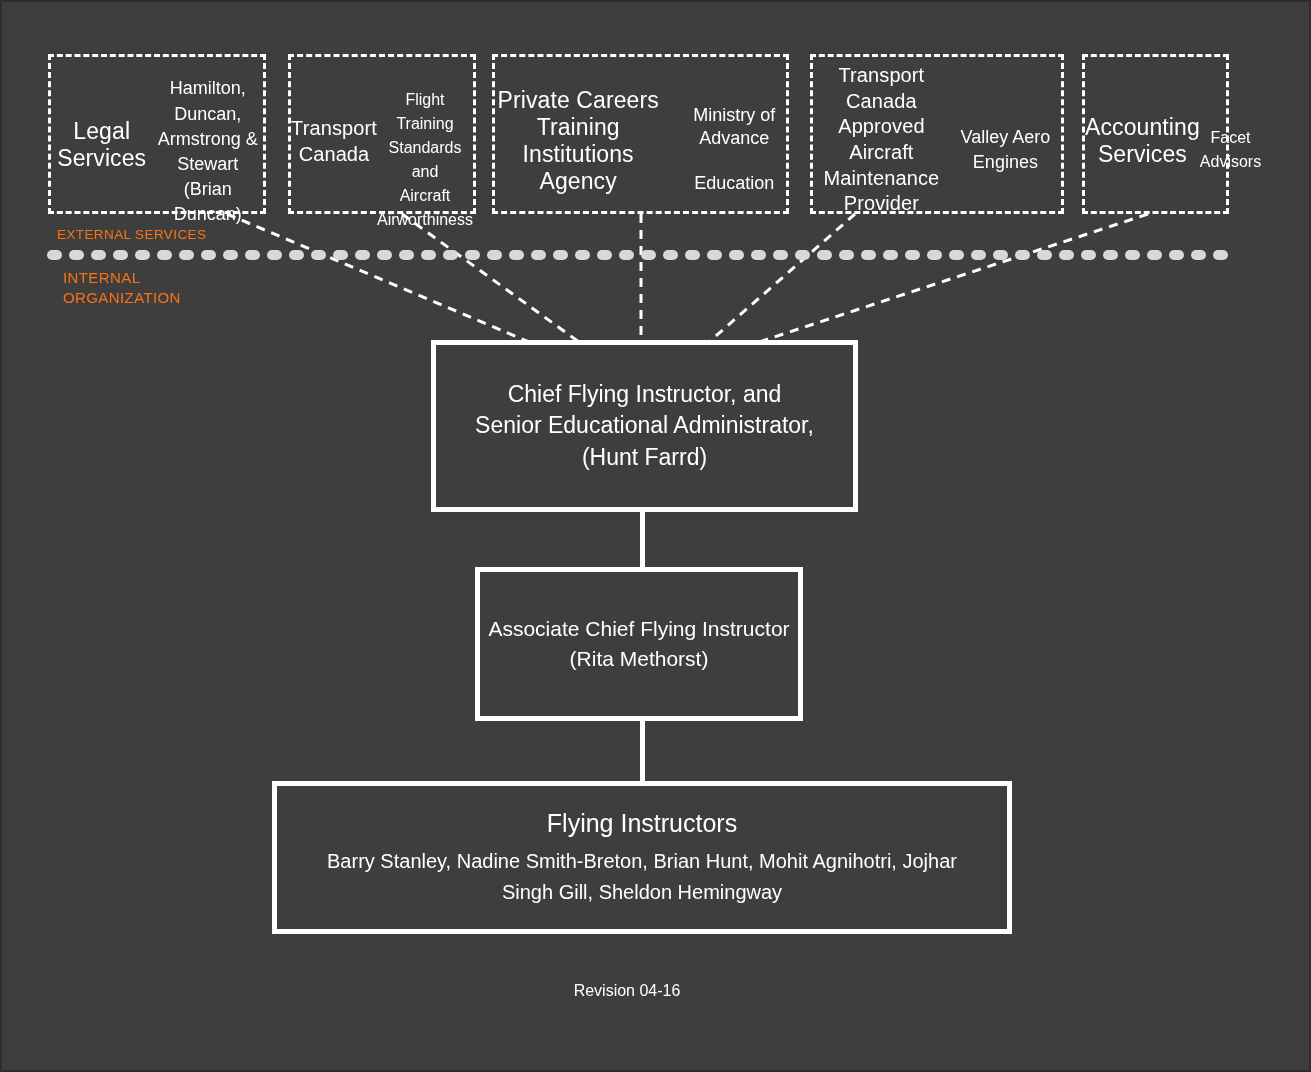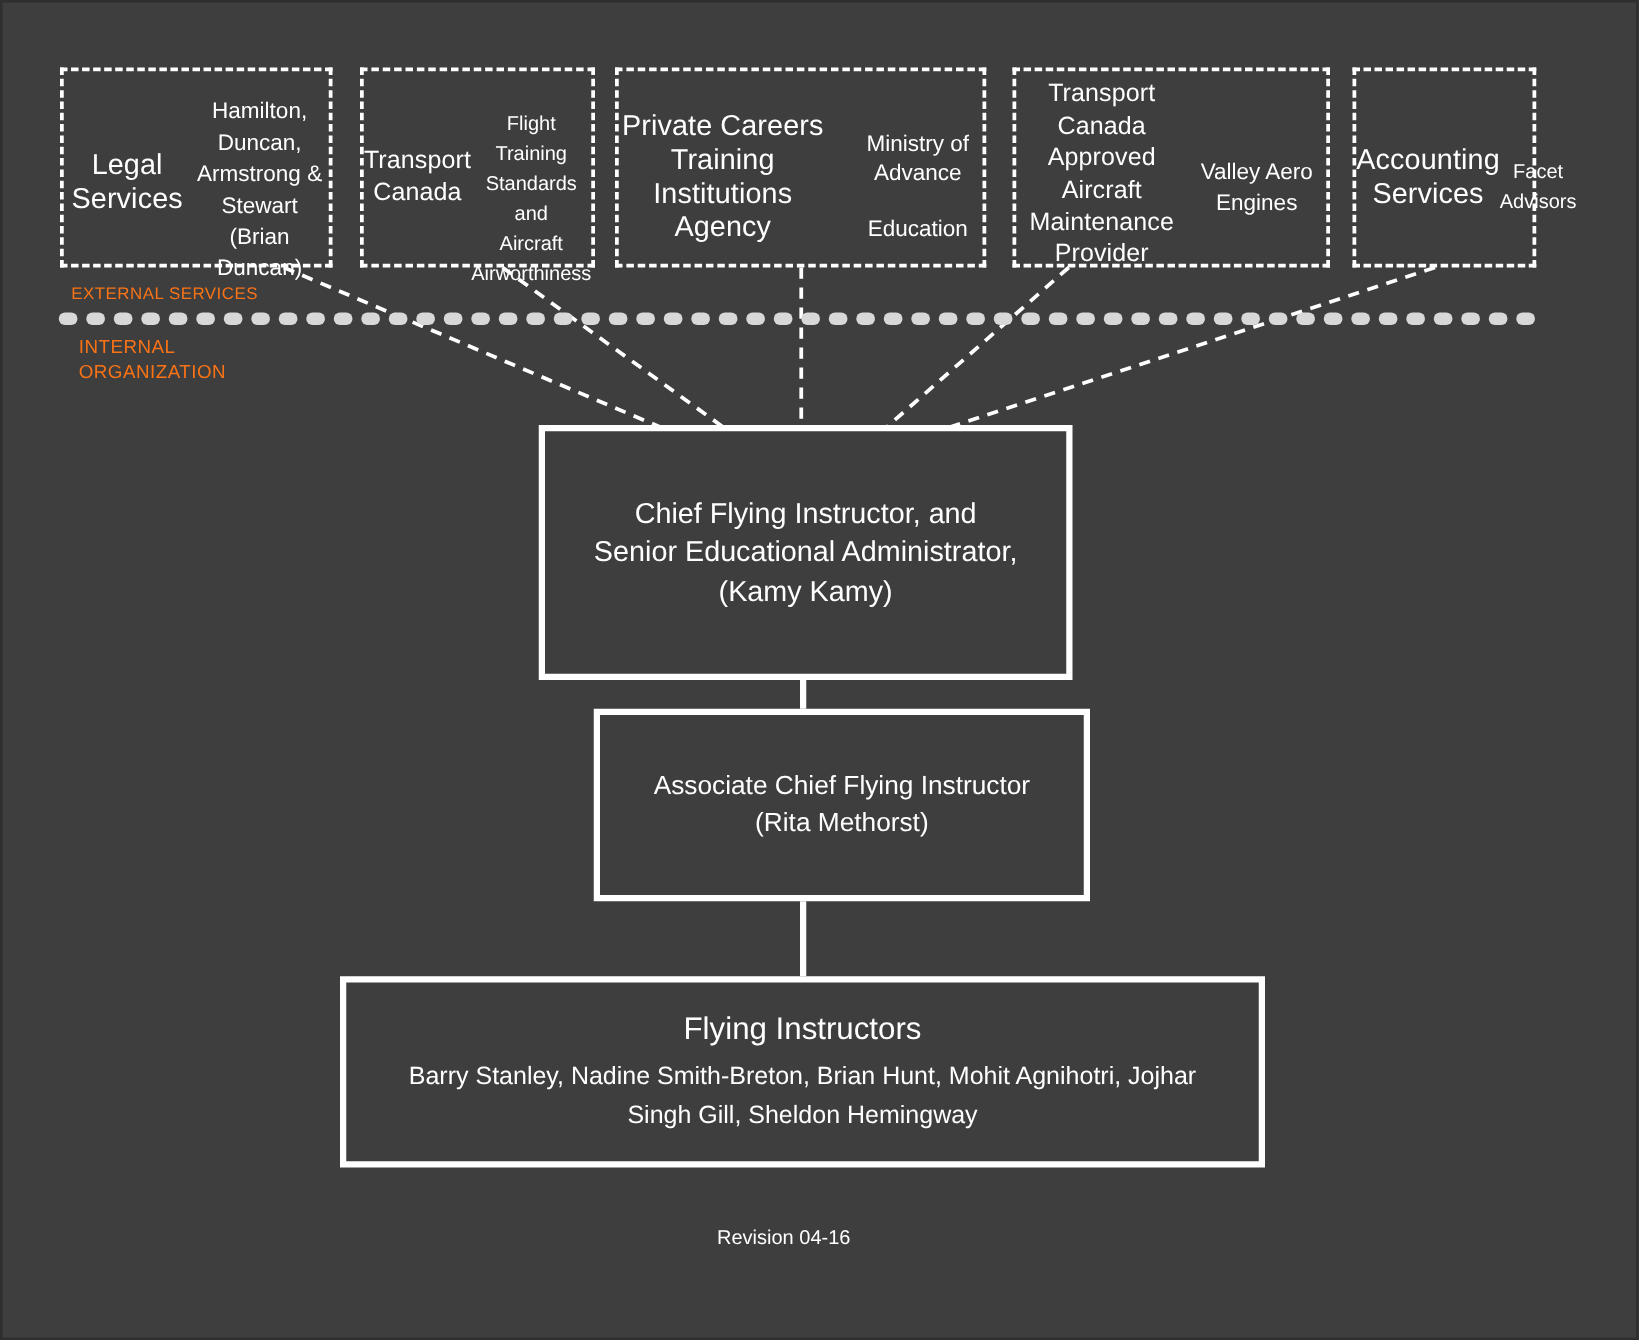--- a/index.html
+++ b/index.html
@@ -253,27 +253,27 @@
       <span class="dash" style="left: 1144px;"></span>
       <span class="dash" style="left: 1166px;"></span>
     </div>
   <div class="divider-label" id="label-external">EXTERNAL SERVICES</div>
   <div class="divider-label" id="label-internal">INTERNAL
 ORGANIZATION</div>
 
   <div class="v-connector" style="left:638px; top:508px; height:60px;"></div>
   <div class="v-connector" style="left:638px; top:716px; height:66px;"></div>
 
-  <div class="solid-box" id="box-cfi" style="left:429px; top:338px; width:427px; height:204px;">
+  <div class="solid-box" id="box-cfi" style="left:429px; top:338px; width:427px; height:172px;">
     <div class="line">Chief Flying Instructor, and</div>
     <div class="line">Senior Educational Administrator,</div>
-    <div class="line">(Kamy Kamy)</div>
-  </div>
-
-  <div class="solid-box" id="box-acfi" style="left:473px; top:565px; width:397px; height:154px;">
+    <div class="line">(Hunt Farrd)</div>
+  </div>
+
+  <div class="solid-box" id="box-acfi" style="left:473px; top:565px; width:328px; height:154px;">
     <div class="line">Associate Chief Flying Instructor</div>
     <div class="line">(Rita Methorst)</div>
   </div>
 
   <div class="solid-box" id="box-fi" style="left:270px; top:779px; width:740px; height:153px;">
     <div class="fi-title">Flying Instructors</div>
     <div class="fi-names">Barry Stanley, Nadine Smith-Breton, Brian Hunt, Mohit Agnihotri, Jojhar Singh Gill, Sheldon Hemingway</div>
   </div>
 
   <div id="revision">Revision 04-16</div>

